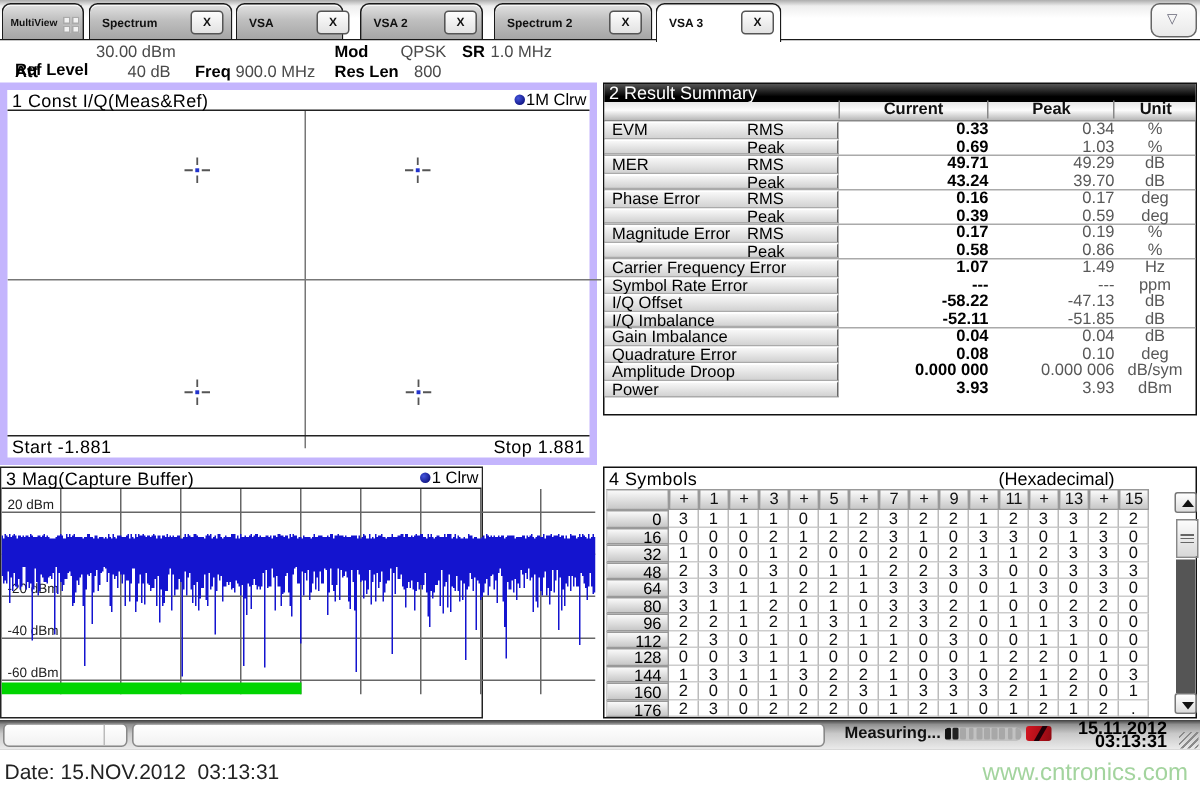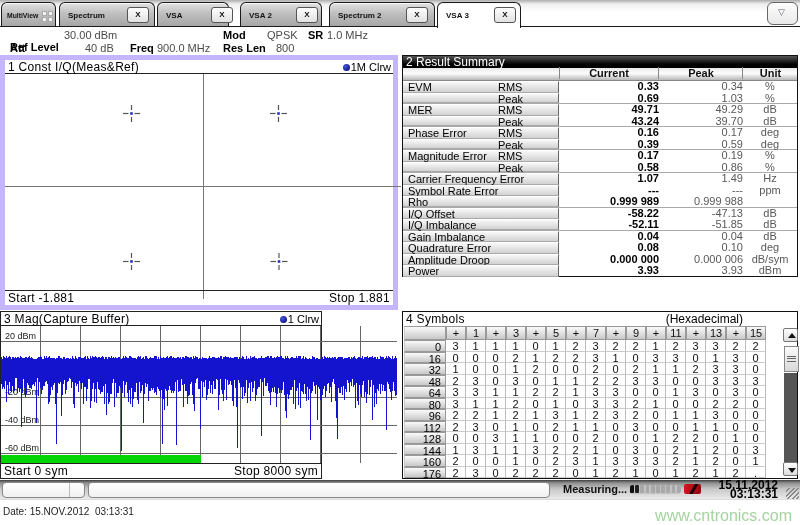--- a/index.html
+++ b/index.html
@@ -113,21 +113,21 @@
 #pbar { position:absolute; left:629px; top:4.5px; width:52px; height:9px; border-radius:4px; overflow:hidden; background:#c2c2c2; }
 #pbar .seg { position:absolute; top:0.5px; width:3.8px; height:8px; border-radius:1px; }
 #redicon { position:absolute; left:684px; top:4px; width:17px; height:10px; background:linear-gradient(100deg,#d41520,#8f0a12); border-radius:2px; overflow:hidden; }
 #redicon:after { content:""; position:absolute; left:7.5px; top:-2px; width:2.5px; height:15px; background:#200008; transform:rotate(30deg); }
 #sdate { position:absolute; left:660px; top:1px; width:118px; font-size:12px; font-weight:bold; text-align:right; line-height:9px; }
 #grip { position:absolute; right:1px; bottom:1px; width:13px; height:11px;
   background:repeating-linear-gradient(135deg, transparent 0, transparent 2px, #8a8a8a 2px, #8a8a8a 3.2px); }
 
 
 #bottom { position:absolute; left:0; top:500px; width:800px; height:25px; background:#fff; }
-#bdate { position:absolute; left:3px; top:6px; font-size:10px; color:#222; }
+#bdate { position:absolute; left:3px; top:6px; font-size:14px; color:#222; }
 #wm { position:absolute; right:8px; top:7px; font-size:16px; color:#a3d49e; }
 </style></head>
 <body>
 <div id="screen">
   <div id="tabbar">
     <div id="tabline"></div>
     <div class="tab" style="left:1px;width:55px;">
         <span class="tlabel" style="font-size:6.8px;left:5px;top:9px;">MultiView</span>
       <div id="gridicon">
           <div style="left:0;top:0;"></div>
@@ -312,28 +312,20 @@
           <div class="runit">Hz</div>
         </div>
 <div class="rrow">
           <div class="rlabel">
             <span class="rname">Symbol Rate Error</span>
           </div>
           <div class="rcur">---</div>
           <div class="rpeak">---</div>
           <div class="runit">ppm</div>
         </div>
-<div class="rrow ge">
-          <div class="rlabel">
-            <span class="rname">Rho</span>
-          </div>
-          <div class="rcur">0.999&nbsp;989</div>
-          <div class="rpeak">0.999&nbsp;988</div>
-          <div class="runit"></div>
-        </div>
 <div class="rrow">
           <div class="rlabel">
             <span class="rname">I/Q Offset</span>
           </div>
           <div class="rcur">-58.22</div>
           <div class="rpeak">-47.13</div>
           <div class="runit">dB</div>
         </div>
 <div class="rrow ge">
           <div class="rlabel">
@@ -405,24 +397,20 @@
         <g font-family="Liberation Sans" font-size="9" fill="#222">
           <text x="4" y="13">20 dBm</text>
             <text x="4" y="69">-20 dBm</text>
           <text x="4" y="97">-40 dBm</text>
             <text x="4" y="125">-60 dBm</text>
         </g>
         <path d="M0.5,31V58M1.5,33V63M2.5,30V61M3.5,31V63M4.5,32V55M5.5,30V76M6.5,32V59M7.5,31V68M8.5,30V56M9.5,31V65M10.5,33V66M11.5,31V60M12.5,31V67M13.5,32V65M14.5,31V52M15.5,32V52M16.5,31V67M17.5,31V62M18.5,32V66M19.5,30V63M20.5,31V101M21.5,32V67M22.5,32V53M23.5,32V62M24.5,31V71M25.5,31V68M26.5,32V57M27.5,31V59M28.5,30V62M29.5,32V62M30.5,31V63M31.5,32V59M32.5,33V58M33.5,33V60M34.5,33V56M35.5,33V97M36.5,32V52M37.5,31V70M38.5,31V56M39.5,30V62M40.5,31V68M41.5,33V64M42.5,33V60M43.5,30V60M44.5,32V56M45.5,30V55M46.5,32V58M47.5,31V78M48.5,30V76M49.5,32V69M50.5,32V61M51.5,32V64M52.5,32V59M53.5,32V57M54.5,33V78M55.5,32V118M56.5,32V67M57.5,30V57M58.5,30V58M59.5,32V56M60.5,32V90M61.5,33V69M62.5,31V58M63.5,31V54M64.5,33V68M65.5,32V64M66.5,32V56M67.5,32V55M68.5,33V52M69.5,32V53M70.5,33V62M71.5,30V56M72.5,32V78M73.5,33V82M74.5,30V57M75.5,32V60M76.5,33V58M77.5,31V66M78.5,31V55M79.5,31V57M80.5,32V63M81.5,32V57M82.5,32V78M83.5,31V61M84.5,30V61M85.5,33V75M86.5,30V63M87.5,32V53M88.5,33V53M89.5,30V82M90.5,32V75M91.5,30V63M92.5,31V57M93.5,31V76M94.5,30V63M95.5,31V77M96.5,32V56M97.5,31V63M98.5,31V64M99.5,32V68M100.5,31V66M101.5,30V66M102.5,31V60M103.5,33V78M104.5,31V58M105.5,31V89M106.5,33V67M107.5,31V78M108.5,31V76M109.5,32V68M110.5,30V68M111.5,32V57M112.5,31V53M113.5,32V81M114.5,31V57M115.5,32V71M116.5,32V67M117.5,31V67M118.5,31V60M119.5,33V62M120.5,33V125M121.5,32V67M122.5,30V55M123.5,32V71M124.5,30V59M125.5,31V56M126.5,32V67M127.5,32V76M128.5,30V64M129.5,30V78M130.5,31V62M131.5,32V81M132.5,32V73M133.5,32V66M134.5,32V66M135.5,33V57M136.5,31V74M137.5,30V78M138.5,31V56M139.5,30V67M140.5,33V65M141.5,32V59M142.5,31V97M143.5,33V68M144.5,30V57M145.5,30V61M146.5,32V58M147.5,33V75M148.5,32V65M149.5,31V65M150.5,32V62M151.5,32V64M152.5,32V62M153.5,30V67M154.5,30V66M155.5,30V69M156.5,33V61M157.5,31V63M158.5,33V65M159.5,30V71M160.5,32V64M161.5,32V118M162.5,31V73M163.5,32V84M164.5,32V63M165.5,31V65M166.5,30V80M167.5,32V64M168.5,31V60M169.5,30V64M170.5,30V67M171.5,32V65M172.5,31V67M173.5,32V65M174.5,32V56M175.5,32V119M176.5,31V54M177.5,31V66M178.5,32V65M179.5,31V65M180.5,33V53M181.5,31V59M182.5,31V81M183.5,32V58M184.5,30V65M185.5,30V65M186.5,31V78M187.5,31V70M188.5,32V69M189.5,31V58M190.5,31V56M191.5,33V69M192.5,30V78M193.5,32V85M194.5,30V57M195.5,31V53M196.5,31V52M197.5,33V63M198.5,32V63M199.5,32V103M200.5,33V55M201.5,31V71M202.5,32V56M203.5,32V61M204.5,32V54M205.5,32V74M206.5,33V69M207.5,32V63M208.5,30V55M209.5,32V67M210.5,32V59M211.5,31V68M212.5,31V55M213.5,31V63M214.5,32V63M215.5,32V53M216.5,32V54M217.5,31V84M218.5,32V69M219.5,30V53M220.5,30V64M221.5,33V68M222.5,31V75M223.5,31V64M224.5,30V53M225.5,31V74M226.5,31V54M227.5,31V59M228.5,32V58M229.5,31V55M230.5,32V59M231.5,32V75M232.5,32V80M233.5,31V54M234.5,31V62M235.5,31V81M236.5,31V122M237.5,33V54M238.5,31V57M239.5,33V62M240.5,32V61M241.5,30V73M242.5,31V61M243.5,33V70M244.5,33V67M245.5,30V54M246.5,33V77M247.5,32V62M248.5,33V57M249.5,30V75M250.5,32V56M251.5,31V66M252.5,31V62M253.5,30V55M254.5,32V75M255.5,32V69M256.5,33V63M257.5,32V61M258.5,32V61M259.5,32V53M260.5,30V110M261.5,32V56M262.5,32V70M263.5,32V52M264.5,31V60M265.5,31V60M266.5,30V57M267.5,30V65M268.5,32V67M269.5,30V79M270.5,30V66M271.5,32V62M272.5,32V66M273.5,31V61M274.5,32V67M275.5,31V81M276.5,30V68M277.5,31V62M278.5,31V67M279.5,30V64M280.5,30V67M281.5,32V64M282.5,32V56M283.5,33V69M284.5,30V85M285.5,32V92M286.5,30V68M287.5,32V73M288.5,33V69M289.5,32V64M290.5,31V64M291.5,31V61M292.5,32V78M293.5,32V54M294.5,32V83M295.5,30V65M296.5,32V62M297.5,30V79M298.5,30V57M299.5,30V82M300.5,33V65M301.5,32V66M302.5,30V68M303.5,33V58M304.5,31V68M305.5,32V75M306.5,33V61M307.5,33V74M308.5,32V63M309.5,33V114M310.5,33V67M311.5,30V65M312.5,31V56M313.5,31V60M314.5,33V68M315.5,32V59M316.5,32V94M317.5,33V61M318.5,33V63M319.5,33V74M320.5,32V72M321.5,31V69M322.5,33V63M323.5,30V60M324.5,31V71M325.5,32V65M326.5,31V58M327.5,32V57M328.5,31V67M329.5,32V61M330.5,32V76M331.5,31V56M332.5,32V53M333.5,31V58M334.5,31V75M335.5,33V92M336.5,32V113M337.5,31V62M338.5,31V67M339.5,31V67M340.5,31V61M341.5,31V69M342.5,33V60M343.5,32V74M344.5,32V63M345.5,32V66M346.5,32V54M347.5,31V57M348.5,31V66M349.5,33V56M350.5,31V60M351.5,32V53M352.5,31V61M353.5,30V59M354.5,32V82M355.5,33V57M356.5,32V75M357.5,31V79M358.5,31V59M359.5,32V68M360.5,32V71M361.5,30V59M362.5,33V55M363.5,31V71M364.5,31V66M365.5,31V77M366.5,30V68M367.5,32V54M368.5,31V69M369.5,31V61M370.5,31V54M371.5,30V94M372.5,32V59M373.5,31V81M374.5,31V67M375.5,33V78M376.5,31V63M377.5,33V65M378.5,33V58M379.5,30V68M380.5,31V58M381.5,31V65M382.5,31V59M383.5,33V65M384.5,32V65M385.5,30V104M386.5,32V56M387.5,30V58M388.5,31V63M389.5,32V66M390.5,33V74M391.5,30V65M392.5,33V56M393.5,32V65M394.5,30V70M395.5,32V69" stroke="#1414cf" stroke-width="1" fill="none"></path>
         <rect x="0" y="129" width="200" height="8" fill="#00d400"></rect>
       </svg>
     </div>
-    <div id="p3foot">
-        <span class="fl">Start 0 sym</span>
-        <span class="fr">Stop 8000 sym</span>
-      </div>
   </div>
 
   <div id="p4">
     <div id="p4title">
         <span class="tname">4 Symbols</span>
         <span class="hexa">(Hexadecimal)</span>
       </div>
     <div id="p4tbl">
 <div class="srow shead">
           <div class="srh"></div>

